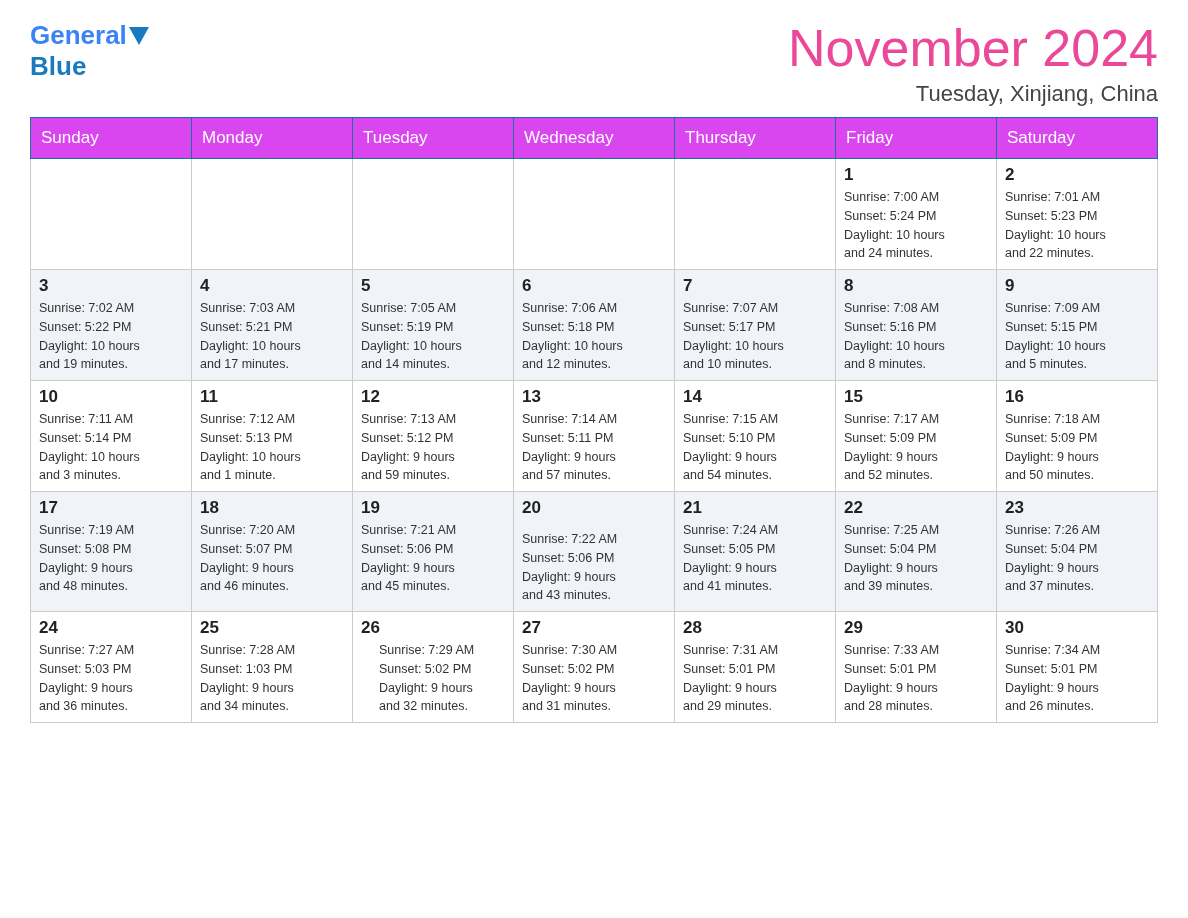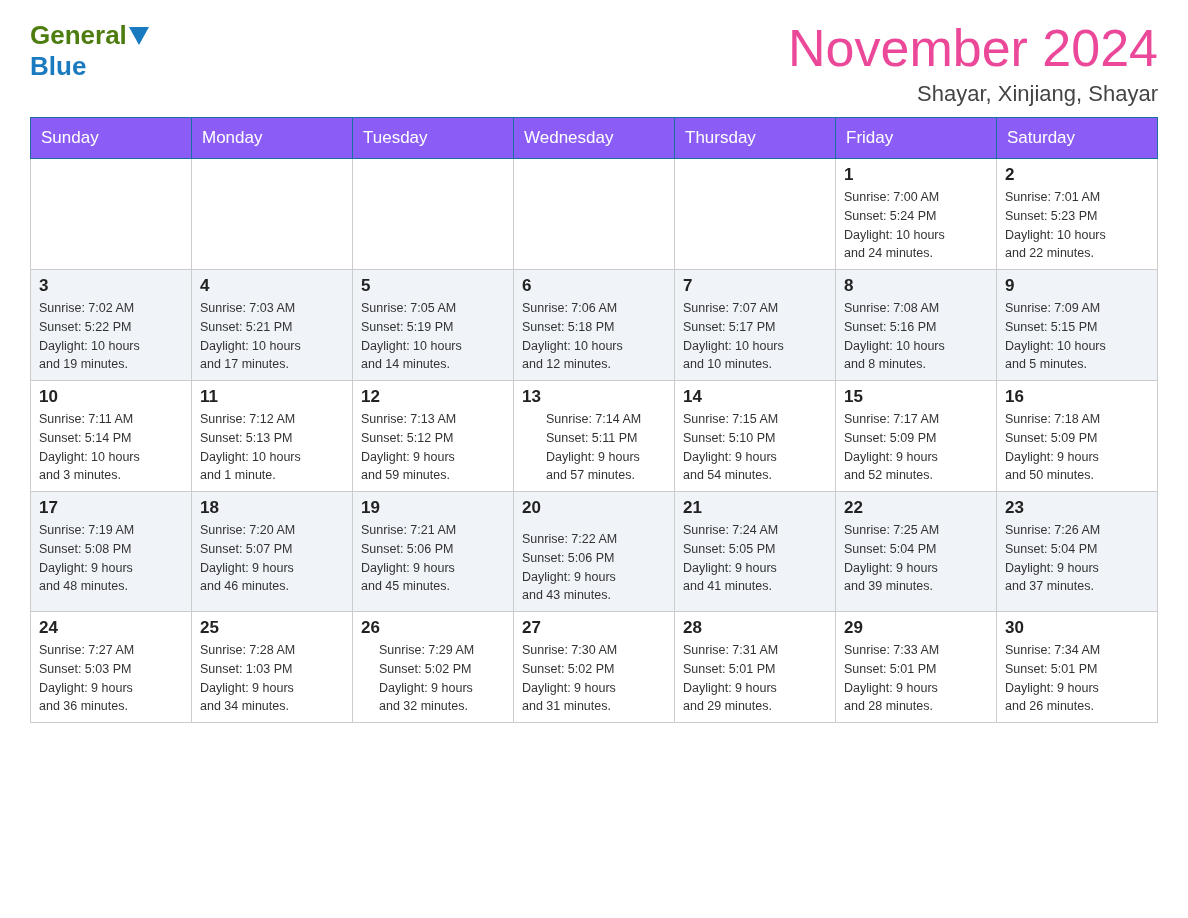--- a/index.html
+++ b/index.html
@@ -21,21 +21,21 @@
       flex-direction: column;
       align-items: flex-start;
     }
     .logo-text {
       display: flex;
       align-items: center;
       font-size: 26px;
       font-weight: bold;
       color: #333;
     }
-    .logo-general { color: #4d7c0f; }
+    .logo-general { color: #3b82f6; }
     .logo-triangle {
       width: 0; height: 0;
       border-left: 10px solid transparent;
       border-right: 10px solid transparent;
       border-top: 18px solid #1a7abf;
       margin: 0 2px;
       display: inline-block;
     }
     .logo-blue {
       color: #1a7abf;
@@ -55,21 +55,21 @@
       font-size: 22px;
       color: #444;
       margin-top: 4px;
     }
     .calendar {
       width: 100%;
       border-collapse: collapse;
       margin-top: 10px;
     }
     .calendar th {
-      background: #8b5cf6;
+      background: #d946ef;
       color: #fff;
       font-size: 17px;
       font-weight: normal;
       padding: 10px 10px;
       text-align: left;
       border: 1px solid #1a6fa0;
     }
     .calendar td {
       vertical-align: top;
       border: 1px solid #ccc;
@@ -107,21 +107,21 @@
     <div class="logo-text">
       <span class="logo-general">General</span>
       <span class="logo-triangle"></span>
     </div>
     <div>
       <span class="logo-blue">Blue</span>
     </div>
   </div>
   <div class="title-area">
     <div class="cal-title">November 2024</div>
-    <div class="cal-subtitle">Shayar, Xinjiang, Shayar</div>
+    <div class="cal-subtitle">Tuesday, Xinjiang, China</div>
   </div>
 </div>
 
 <table class="calendar">
   <thead>
     <tr>
     <th>Sunday</th>
         <th>Monday</th>
         <th>Tuesday</th>
         <th>Wednesday</th>
@@ -220,21 +220,21 @@
         </td>
         <td>
           <span class="day-number">12</span>
           <div class="day-info" style="white-space: pre-line;">Sunrise: 7:13 AM
 Sunset: 5:12 PM
 Daylight: 9 hours
 and 59 minutes.</div>
         </td>
         <td>
           <span class="day-number">13</span>
-          <div class="day-info" style="white-space: pre-line; margin-left: 24px;">Sunrise: 7:14 AM
+          <div class="day-info" style="white-space: pre-line;">Sunrise: 7:14 AM
 Sunset: 5:11 PM
 Daylight: 9 hours
 and 57 minutes.</div>
         </td>
         <td>
           <span class="day-number">14</span>
           <div class="day-info" style="white-space: pre-line;">Sunrise: 7:15 AM
 Sunset: 5:10 PM
 Daylight: 9 hours
 and 54 minutes.</div>

